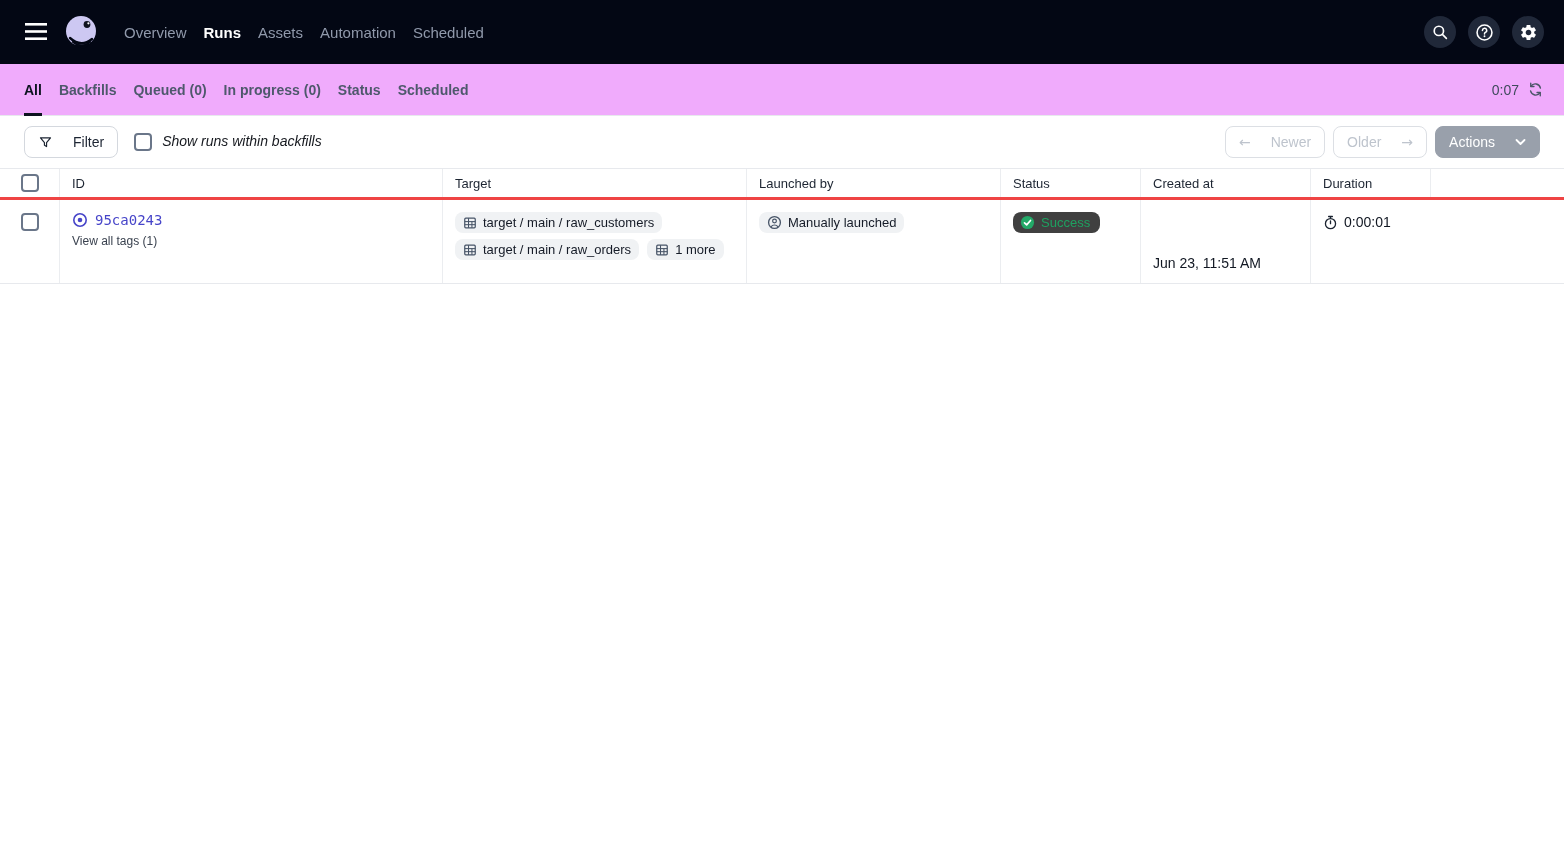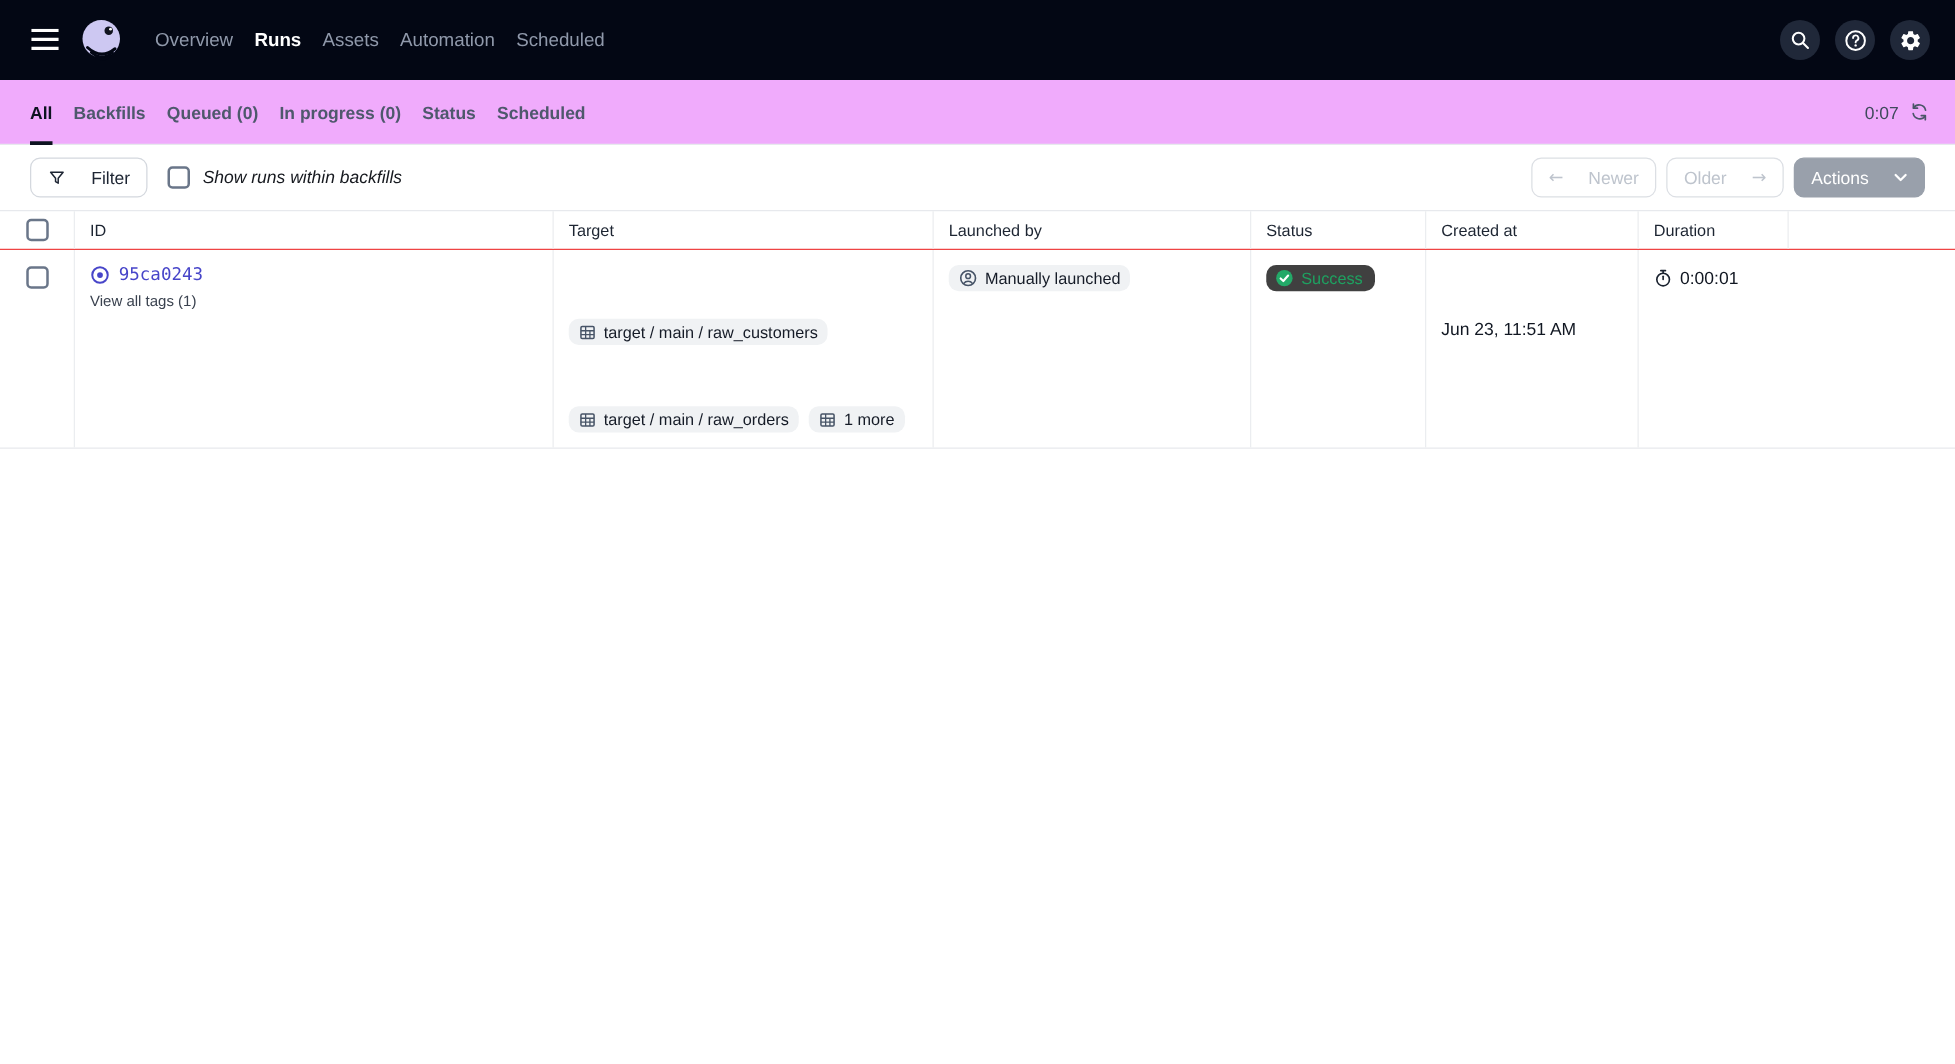--- a/index.html
+++ b/index.html
@@ -33,31 +33,31 @@
   .btn.primary-gray { background:#99A0AB; border-color:#99A0AB; color:#FFFFFF; }
   .checkbox { width:18px; height:18px; border:2px solid #6A7689; border-radius:4px; background:#fff; cursor:pointer; flex:none; }
   .backfills-toggle { display:flex; align-items:flex-start; gap:10px; margin-left:16px; cursor:pointer;font-style:italic; }
   .backfills-label { font-size:14px; color:#16191F; }
   .toolbar-right { margin-left:auto; display:flex; align-items:center; gap:8px; }
   .arrow-glyph { font-family:"DejaVu Sans", sans-serif; font-size:14px; }
 
   
   .runs-table { width:1564px; }
   .tr { display:grid; grid-template-columns:60px 383px 304px 254px 140px 170px 120px auto; }
-  .thead { height:32px; border-top:1px solid #E7E9ED; border-bottom:1px solid #ef4444; }
+  .thead { height:32px; border-top:1px solid #E7E9ED; border-bottom:3px solid #ef4444; }
   .th { display:flex; align-items:center; padding:0 12px; font-size:13px; font-weight:500; color:#1D2532; border-right:1px solid #EBEDF0; }
   .th:last-child, .td:last-child { border-right:none; }
   .tbody-row { min-height:68px; border-bottom:1px solid #E7E9ED; }
   .td { padding:12px; border-right:1px solid #EBEDF0; display:flex; flex-direction:column; align-items:flex-start; gap:6px; }
   .td.center-check, .th.center-check { padding:0; align-items:center; justify-content:center; flex-direction:row; }
   .td.center-check { padding-top:13px; justify-content:center; align-items:flex-start; }
   .run-id-line { display:flex; align-items:center; gap:7px; }
   .run-id-link { font-family:"DejaVu Sans Mono", monospace; font-size:14px; color:#4745C9; text-decoration:none; cursor:pointer; }
   .view-all-tags { font-size:12px; color:#3A424F; cursor:pointer; }
-  .tag-row { display:flex; gap:8px;margin-top:43px; }
+  .tag-row { display:flex; gap:8px; }
   .tag { display:inline-flex; align-items:center; gap:6px; background:#F0F2F4; border-radius:8px; padding:3px 8px; font-size:13px; color:#151B27; white-space:nowrap; }
   .status-pill { display:inline-flex; align-items:center; gap:6px; background:#404040; border-radius:8px; padding:3px 10px 3px 7px; font-size:13px; color:#1EA160; }
   .created-at { font-size:14px; color:#111722; padding-top:2px;margin-top:41px; }
   .duration-line { display:flex; align-items:center; gap:6px; font-size:14px; color:#111722; padding-top:2px; }
   .split-btn { display:inline-flex; height:34px; border:1px solid #D2D6DC; border-radius:8px; overflow:hidden; background:#fff; }
   .split-btn .seg-view { display:flex; align-items:center; padding:0 15px; font-size:14px; color:#1B2330; cursor:pointer; }
   .split-btn .seg-chevron { display:flex; align-items:center; justify-content:center; width:30px; border-left:1px solid #D2D6DC; cursor:pointer; }
 </style>
 </head>
 <body>

